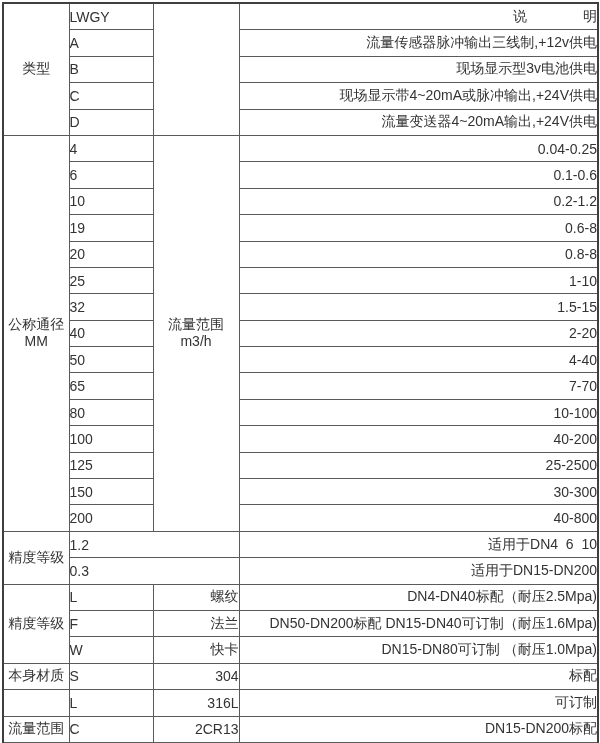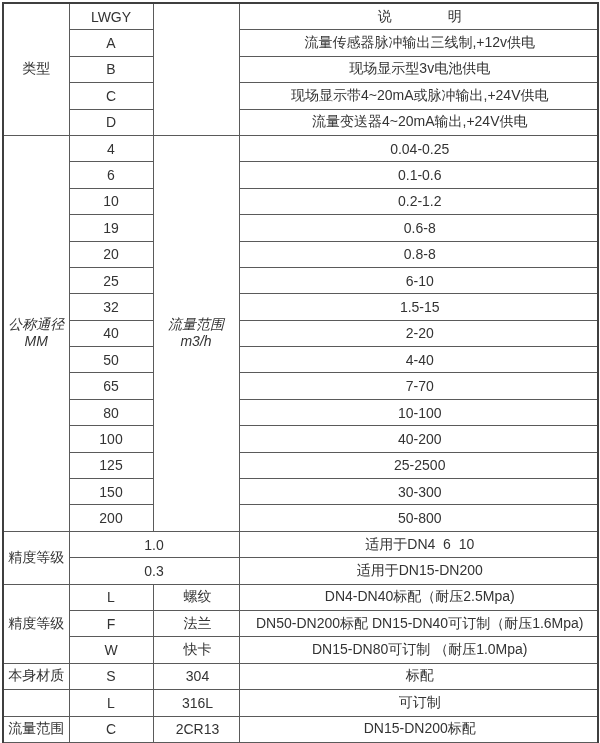--- a/index.html
+++ b/index.html
@@ -29,24 +29,24 @@
   col.c3 { width: 86px; }
   col.c4 { width: 359px; }
   td {
     border: 1px solid #5a5a5a;
     height: 25.4px;
     padding: 0;
     vertical-align: middle;
     overflow: hidden;
     background: #ffffff;
   }
-  td.center { text-align: center; }
-  td.left   { text-align: center; padding-left: 3px; white-space: pre; }
+  td.center { text-align: left; }
+  td.left   { text-align: right; padding-left: 3px; white-space: pre; }
   td.label  { text-align: center; }
-  .two-line div { line-height: 1.25; text-align: center; font-style: italic; }
+  .two-line div { line-height: 1.25; text-align: center; }
 </style>
 </head>
 <body>
 
 <div class="page">
   <table class="spec">
     <colgroup>
       <col class="c1">
         <col class="c2">
         <col class="c3">
@@ -100,21 +100,21 @@
     <tr>
       <td class="center">19</td>
       <td class="left">0.6-8</td>
     </tr>
     <tr>
       <td class="center">20</td>
       <td class="left">0.8-8</td>
     </tr>
     <tr>
       <td class="center">25</td>
-      <td class="left">6-10</td>
+      <td class="left">1-10</td>
     </tr>
     <tr>
       <td class="center">32</td>
       <td class="left">1.5-15</td>
     </tr>
     <tr>
       <td class="center">40</td>
       <td class="left">2-20</td>
     </tr>
     <tr>
@@ -136,26 +136,26 @@
     <tr>
       <td class="center">125</td>
       <td class="left">25-2500</td>
     </tr>
     <tr>
       <td class="center">150</td>
       <td class="left">30-300</td>
     </tr>
     <tr>
       <td class="center">200</td>
-      <td class="left">50-800</td>
+      <td class="left">40-800</td>
     </tr>
 
     <tr>
       <td class="label" rowspan="2">精度等级</td>
-      <td class="center" colspan="2">1.0</td>
+      <td class="center" colspan="2">1.2</td>
       <td class="left">适用于DN4  6  10</td>
     </tr>
     <tr>
       <td class="center" colspan="2">0.3</td>
       <td class="left">适用于DN15-DN200</td>
     </tr>
 
     <tr>
       <td class="label" rowspan="3">精度等级</td>
       <td class="center">L</td>

